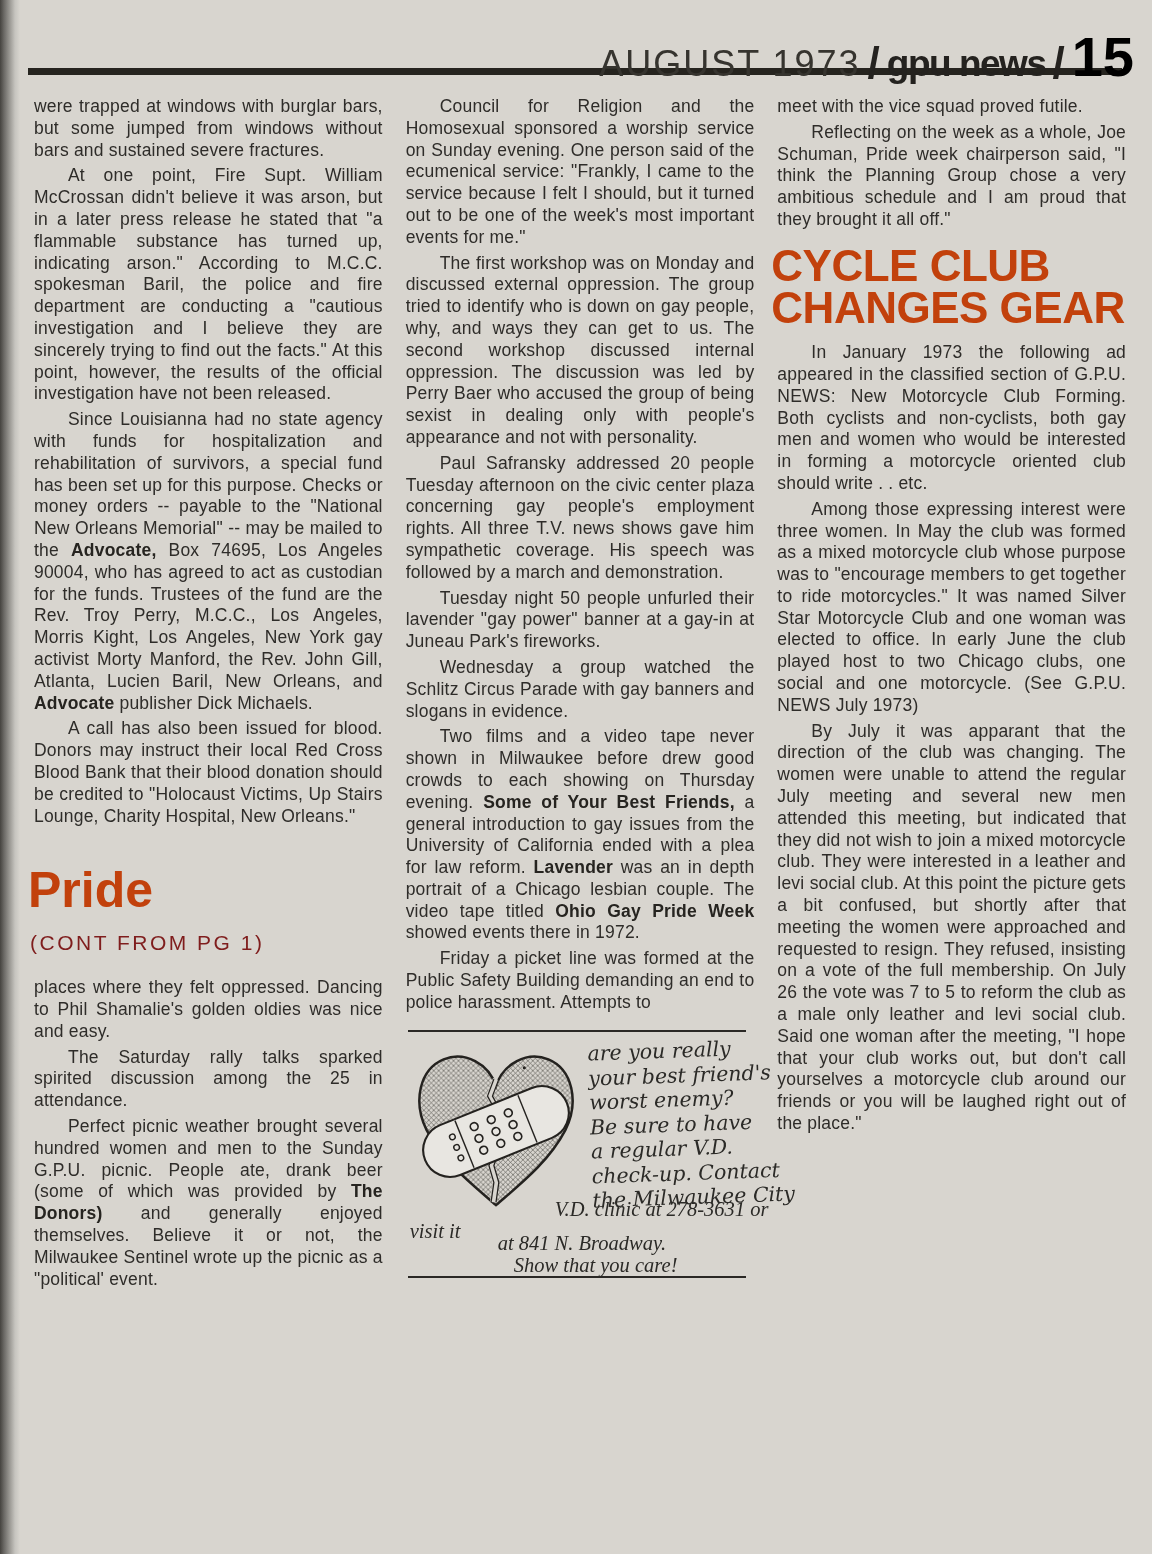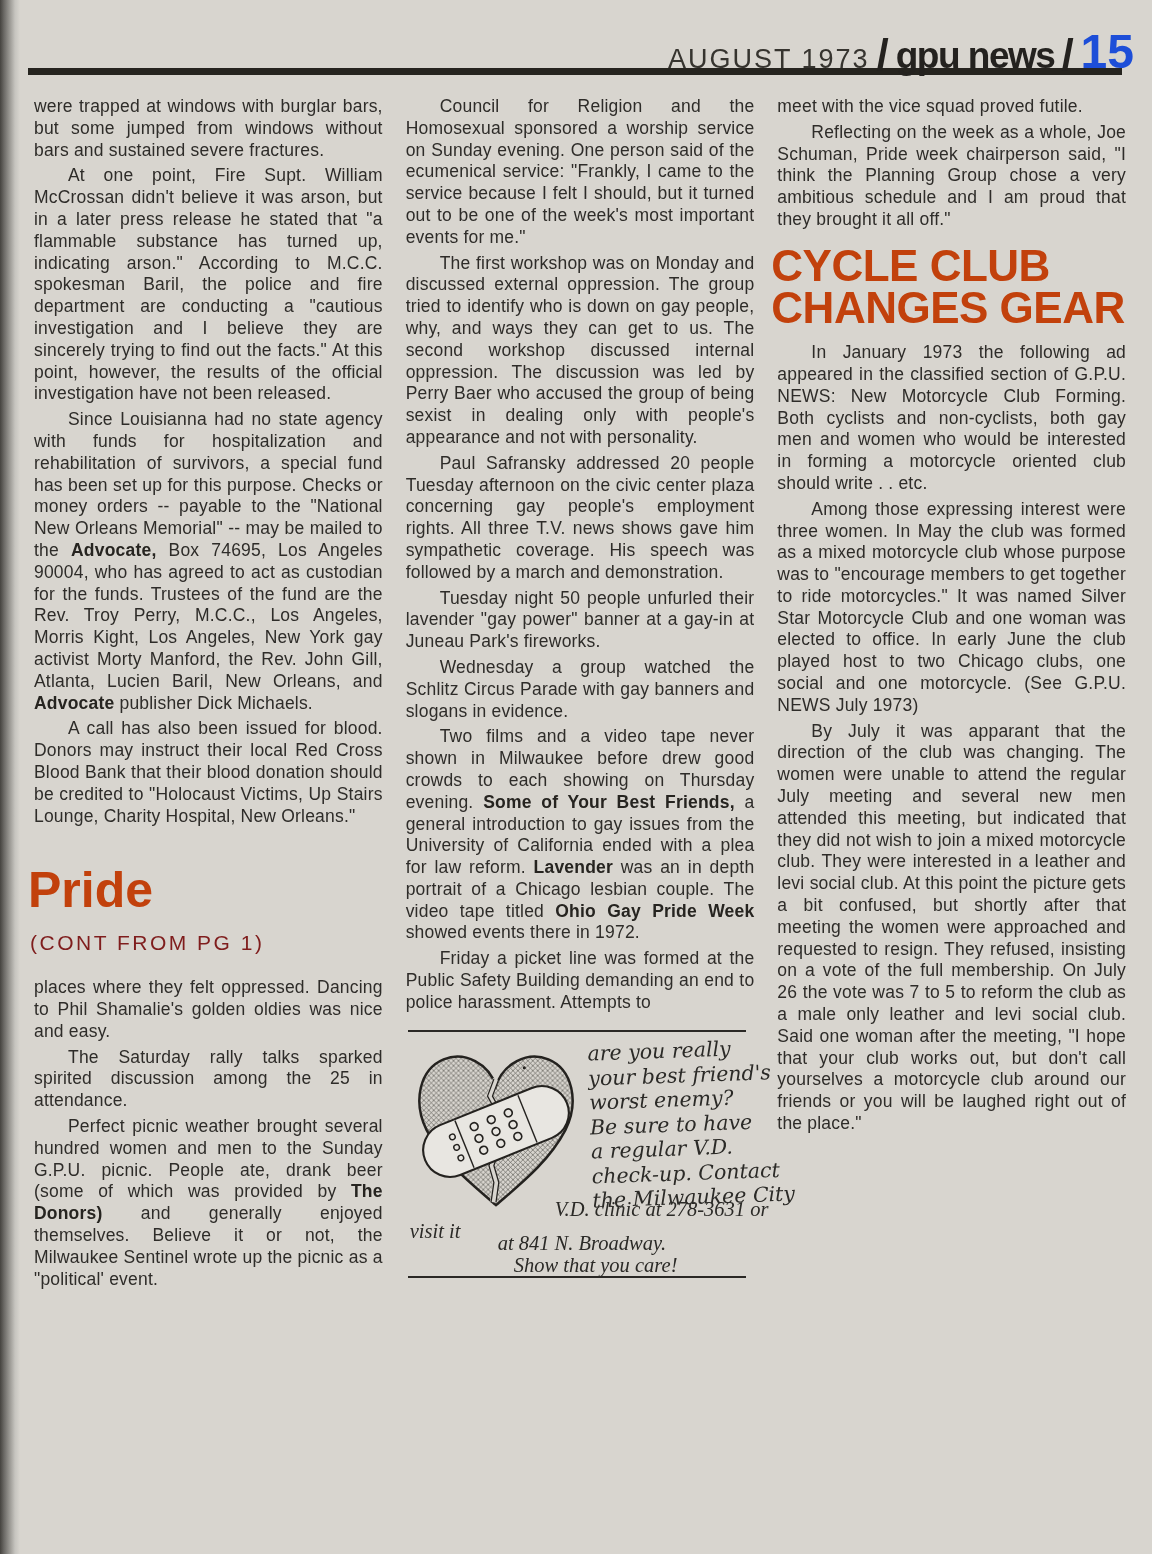--- a/index.html
+++ b/index.html
@@ -1,24 +1,24 @@
 <!DOCTYPE html>
 <html><head>
 <meta charset="utf-8">
 <style>
   html,body{margin:0;padding:0;background:#a8a6a2;}
   .page{position:relative;width:1152px;height:1554px;background:#d8d5cf;
         font-family:"Liberation Sans",sans-serif;color:#2e2c29;overflow:hidden;}
   .left-edge{position:absolute;left:0;top:0;bottom:0;width:20px;z-index:5;
         background:linear-gradient(90deg,#45433f 0px,#6b6965 4px,#9d9b96 10px,#c6c4bf 15px,#d8d5cf 20px);}
   header{position:absolute;top:24px;right:18px;display:flex;align-items:baseline;gap:7px;z-index:2;}
-  .date{font-size:27px;letter-spacing:2px;color:#36342f;}
+  .date{font-size:36px;letter-spacing:2px;color:#36342f;}
   .slash{font-size:44px;font-weight:700;color:#24221f;transform:translateY(2px);}
   .mast{font-size:37px;font-weight:900;letter-spacing:-1.5px;color:#24221f;}
-  .pageno{font-size:48px;font-weight:900;color:#1d4ed8;}
+  .pageno{font-size:56px;font-weight:900;color:#000000;}
   .rule{position:absolute;top:68px;left:28px;right:30px;height:7px;background:#26241f;}
   .cols{position:absolute;top:92px;left:30px;right:22px;display:flex;gap:15px;}
   .col{flex:1;min-width:0;}
   .para{margin:4px;font-size:17.5px;line-height:21.8px;text-align:justify;letter-spacing:0.2px;}
   .para.ind{text-indent:34px;}
   .para b{font-weight:700;color:#262420;}
   .headline{font-weight:800;font-size:50px;margin:34px 0 4px -2px;color:#c2410c;}
   .contnote{font-size:21px;letter-spacing:2.5px;margin:12px 0 22px;color:#7f1d1d;}
   .col3 .headline{font-size:44px;line-height:0.97;margin:14px 0 12px -2px;letter-spacing:-0.5px;}
   

